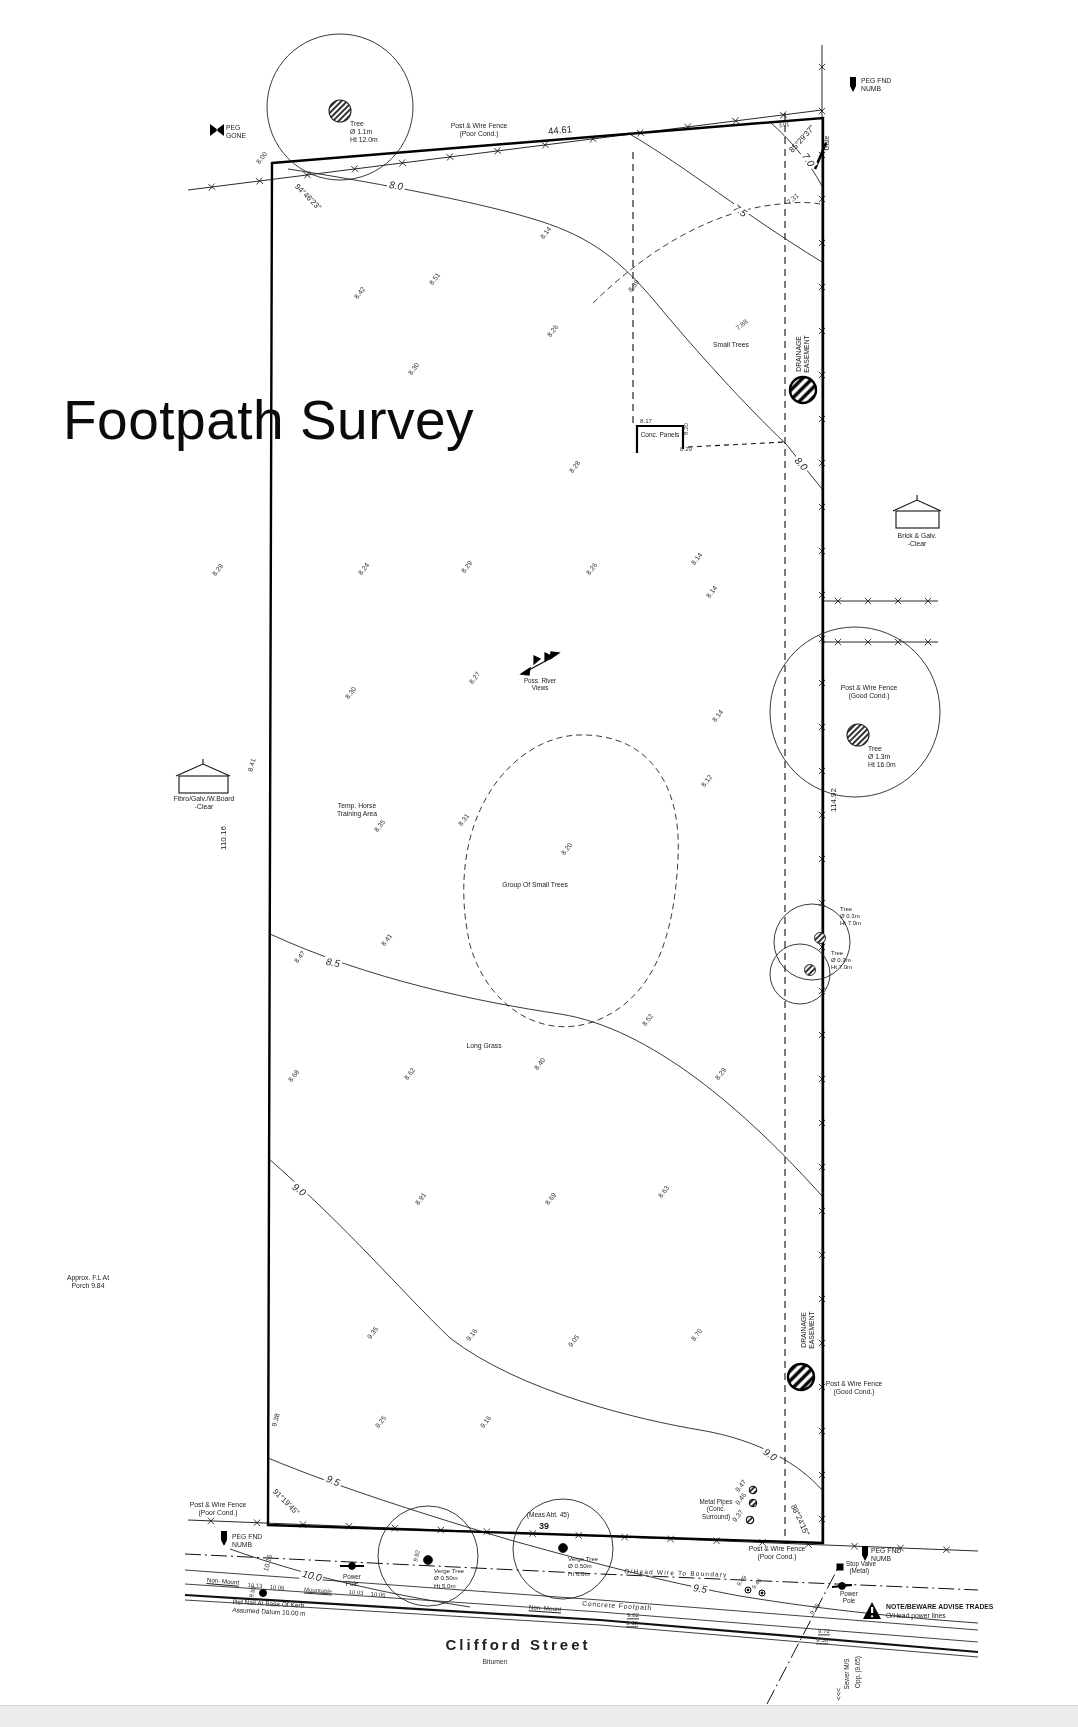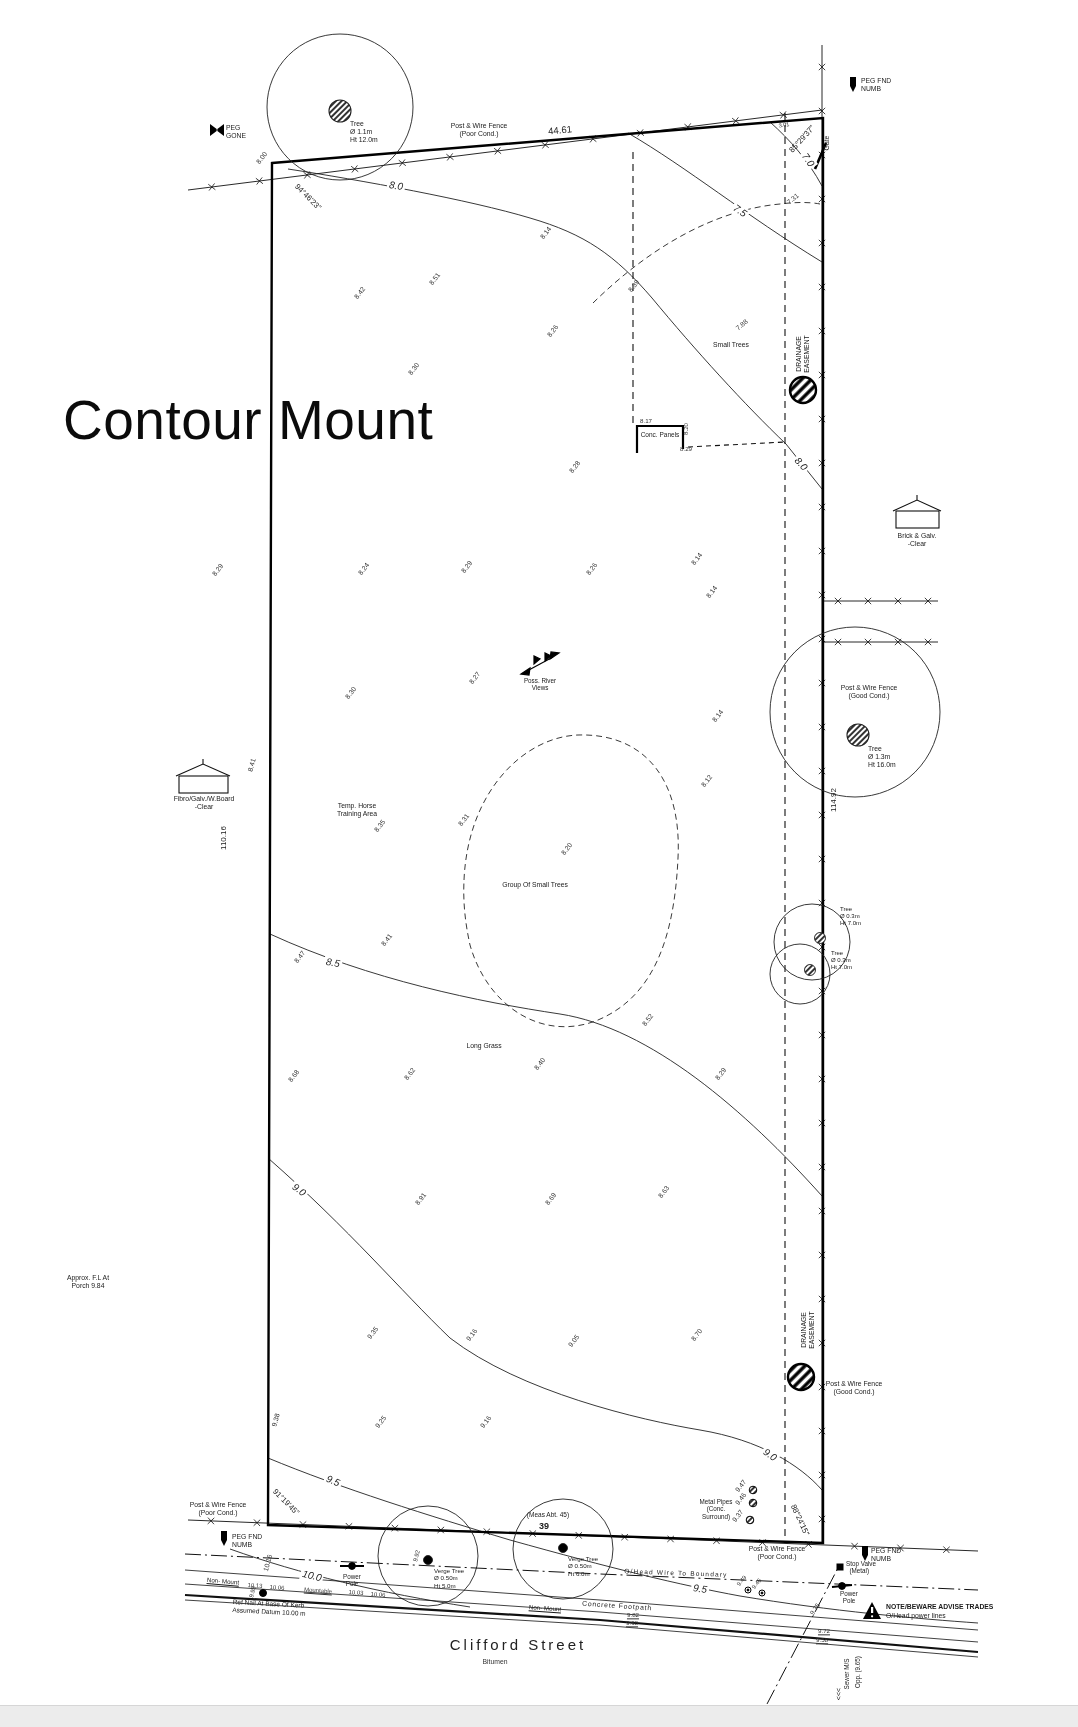--- a/index.html
+++ b/index.html
@@ -7,21 +7,21 @@
         font-family:"Liberation Sans",sans-serif;}
   svg.plan{position:absolute;left:0;top:0;}
   #labels{position:absolute;left:0;top:0;width:100%;height:100%;}
   .lbl{position:absolute;color:#1a1a1a;white-space:pre;line-height:1.18;text-align:center;}
   .lbl.left{text-align:left;}
   .lbl.contour{font-style:italic;color:#222;}
   .lbl.spot{color:#333;}
   .title{position:absolute;left:63px;top:388px;margin:0;font-size:55px;font-weight:400;
          letter-spacing:.5px;color:#0b0b0b;font-family:"Liberation Sans",sans-serif;}
   .street-name{position:absolute;left:437px;top:1636px;width:162px;text-align:center;
-         font-size:15px;font-weight:400;letter-spacing:3px;color:#222;}
+         font-size:15px;font-weight:700;letter-spacing:3px;color:#222;}
   .street-surface{position:absolute;left:455px;top:1658px;width:80px;text-align:center;
          font-size:6.8px;color:#333;}
   .footer{position:absolute;left:0;top:1705px;width:1078px;height:22px;background:#ececec;
          border-top:1px solid #d6d6d6;}
 </style>
 </head>
 <body>
 
 <div class="page">
 
@@ -456,18 +456,18 @@
       <div class="lbl ann left" style="left: 233px; top: 1598px; font-size: 6.5px; transform-origin: left top; transform: rotate(3deg);">Ref Nail At Base Of Kerb
 Assumed Datum 10.00 m</div>
       <div class="lbl ann" style="left: 617px; top: 1606px; font-size: 6.8px; letter-spacing: 0.8px; transform: translate(-50%, -50%) rotate(4deg);">Concrete Footpath</div>
       <div class="lbl ann left" style="left: 886px; top: 1603px; font-size: 6.8px; font-weight: 700; transform-origin: left top; transform: rotate(0deg);">NOTE/BEWARE ADVISE TRADES</div>
       <div class="lbl ann left" style="left: 886px; top: 1612px; font-size: 6.8px; transform-origin: left top; transform: rotate(0deg);">O/Head power lines</div>
       <div class="lbl ann" style="left: 847px; top: 1674px; font-size: 6.3px; transform: translate(-50%, -50%) rotate(-90deg);">Sewer M/S</div>
       <div class="lbl ann" style="left: 858px; top: 1672px; font-size: 6.3px; transform: translate(-50%, -50%) rotate(-90deg);">Opp. (9.65)</div>
       <div class="lbl ann" style="left: 839px; top: 1694px; font-size: 7px; transform: translate(-50%, -50%) rotate(-90deg);">&lt;&lt;&lt;</div>
     </div>
 
-  <h1 class="title">Contour Mount</h1>
+  <h1 class="title">Footpath Survey</h1>
   <div class="street-name">Clifford Street</div>
   <div class="street-surface">Bitumen</div>
 
   <div class="footer"></div>
 </div>
 
 </body></html>

